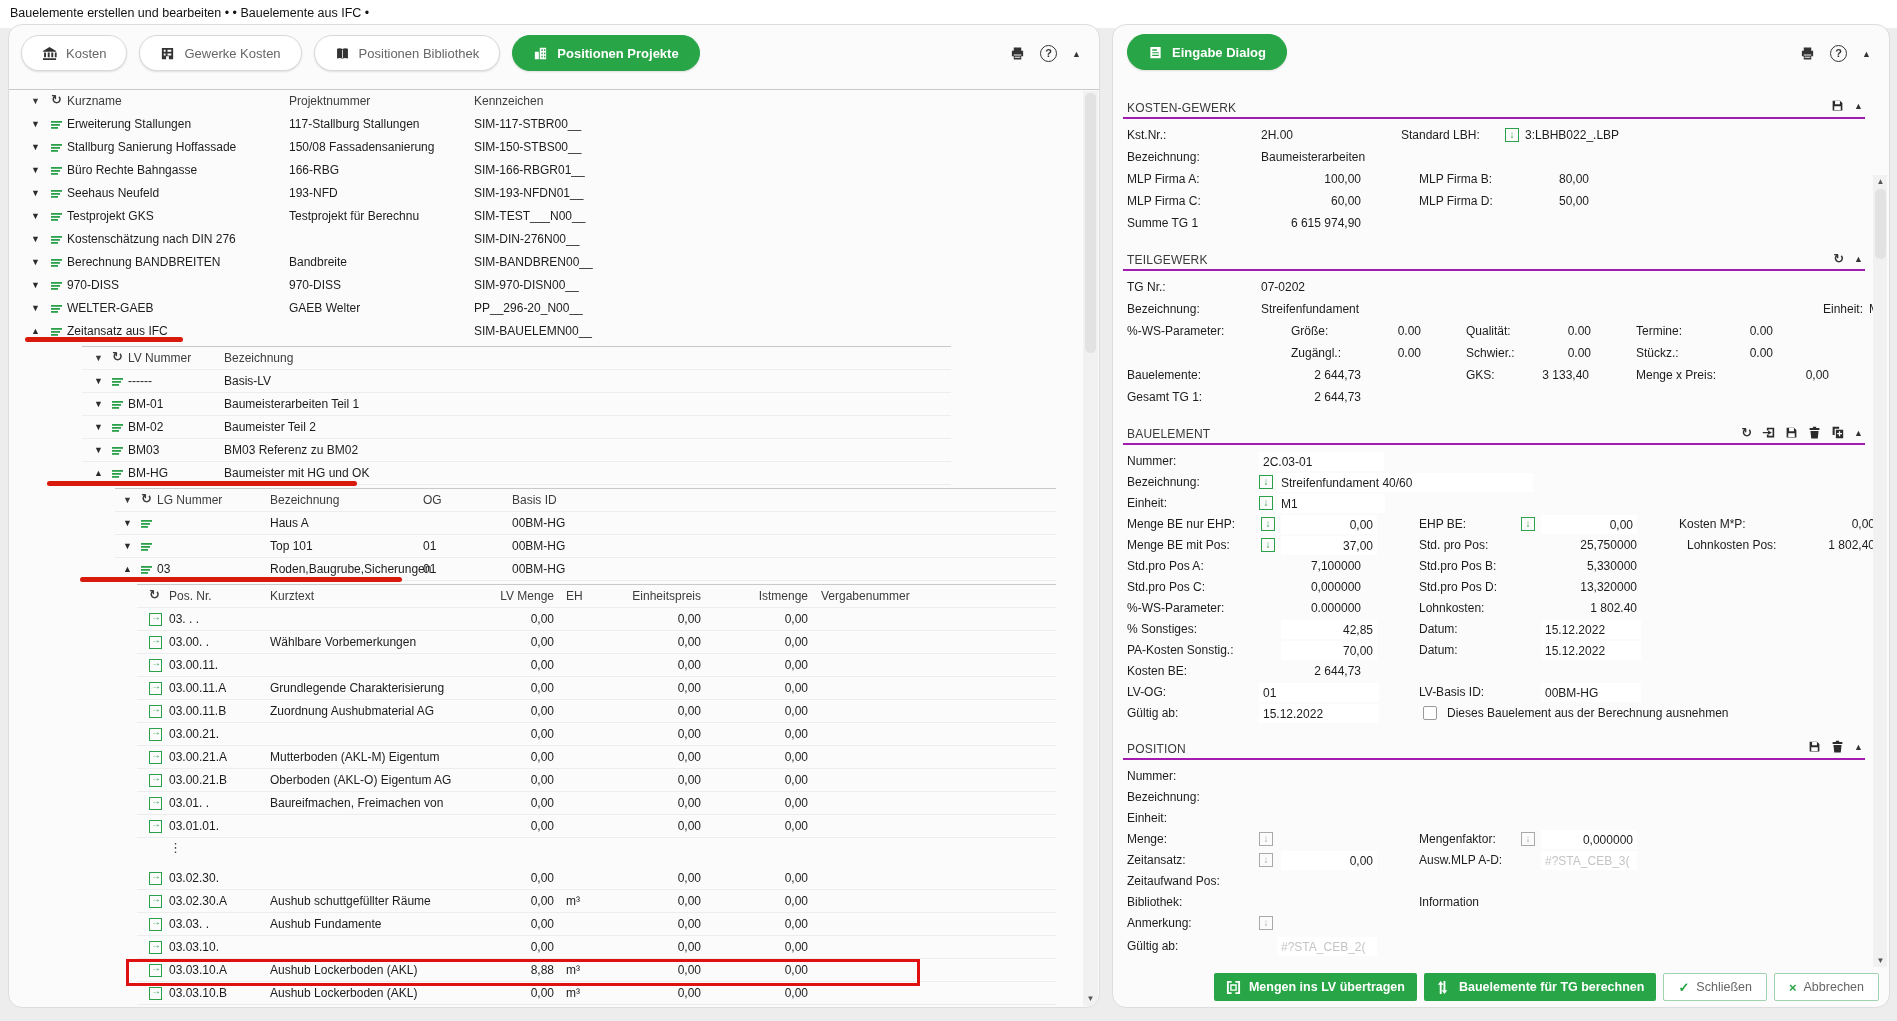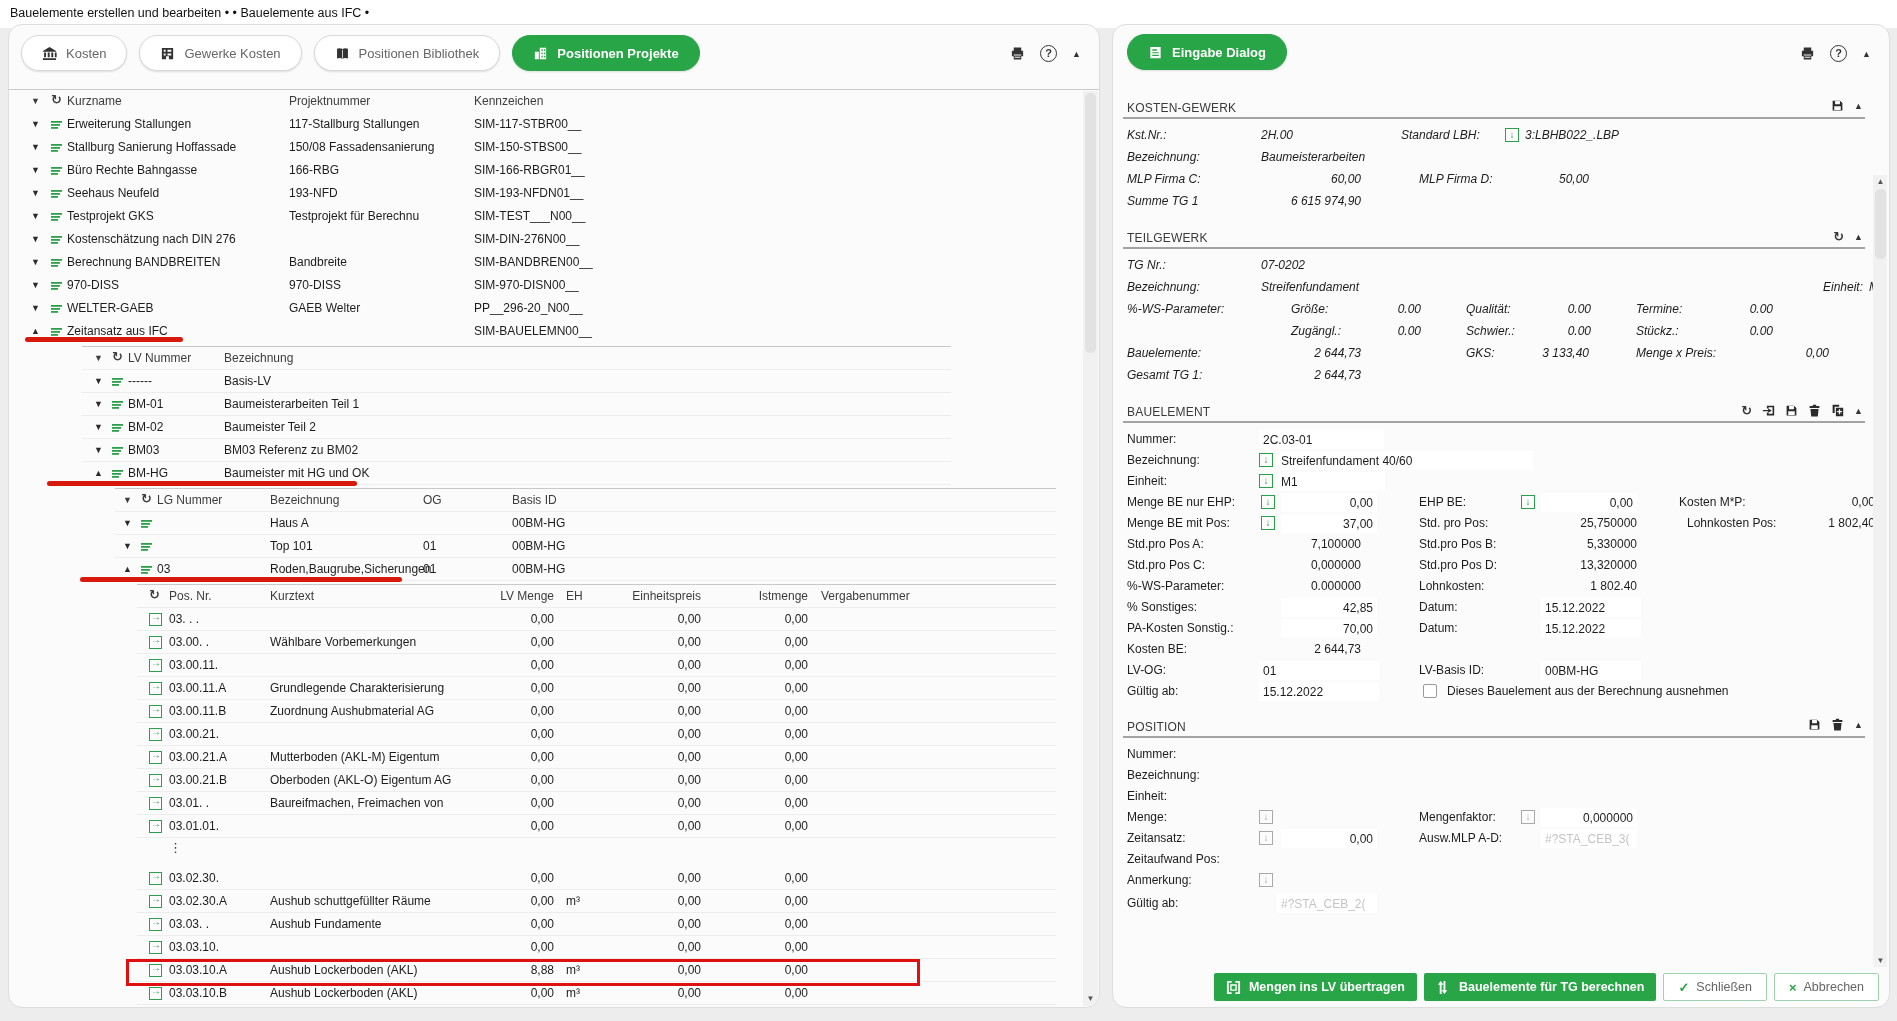--- a/index.html
+++ b/index.html
@@ -50,24 +50,24 @@
 
   
   .vscroll { position:absolute; width:15px; background:#f1f1f1; }
   .vscroll .arr { position:absolute; left:0; width:15px; text-align:center; font-size:8px; color:#555; }
   .thumb { position:absolute; left:2px; width:11px; background:#e2e2e2; border-radius:5px; }
 
   
   .rp-top { position:absolute; left:0; top:0; right:0; height:70px; }
   .rp-content { position:absolute; left:10px; top:72px; right:24px; bottom:38px; }
   .sec { margin-bottom:14px; }
-  .sec-h { position:relative; height:22px; border-bottom:2px solid #a3a3a3; margin-bottom:6px; }
+  .sec-h { position:relative; height:22px; border-bottom:2px solid #a21caf; margin-bottom:6px; }
   .sec-h .t { position:absolute; left:4px; top:4px; color:#3a3a3a; letter-spacing:.2px; }
   .sec-icons { position:absolute; right:2px; top:2px; display:flex; align-items:center; gap:10px; color:#2b2b2b; }
-  .fr { position:relative; height:22px;font-style:italic; }
+  .fr { position:relative; height:22px; }
   .fr21 { position:relative; height:21px; }
   .fa { position:absolute; top:3px; white-space:nowrap; }
   .l1 { left:4px; } .l2 { left:296px; } .l3 { left:556px; }
   .v1l { left:138px; }
   .v1r { left:126px; width:112px; text-align:right; }
   .v2r { left:396px; width:118px; text-align:right; }
   .v2r-kg { left:366px; width:100px; text-align:right; }
   .v3r { left:640px; width:112px; text-align:right; }
   .v3r-t { left:596px; width:110px; text-align:right; }
   .ws1l{left:168px;} .ws1v{left:238px;width:60px;text-align:right;}
@@ -555,20 +555,26 @@
         <span class="fa v1l">2H.00</span>
         <span class="fa" style="left:278px">Standard LBH:</span>
         <span class="dl" style="left:382px">↓</span>
         <span class="fa" style="left:402px">3:LBHB022_.LBP</span>
       </div>
       <div class="fr">
         <span class="fa l1">Bezeichnung:</span>
         <span class="fa v1l">Baumeisterarbeiten</span>
       </div>
       <div class="fr">
+        <span class="fa l1">MLP Firma A:</span>
+        <span class="fa v1r">100,00</span>
+        <span class="fa l2">MLP Firma B:</span>
+        <span class="fa v2r-kg">80,00</span>
+      </div>
+      <div class="fr">
         <span class="fa l1">MLP Firma C:</span>
         <span class="fa v1r">60,00</span>
         <span class="fa l2">MLP Firma D:</span>
         <span class="fa v2r-kg">50,00</span>
       </div>
       <div class="fr">
         <span class="fa l1">Summe TG 1</span>
         <span class="fa v1r">6 615 974,90</span>
       </div>
     </div>
@@ -755,20 +761,24 @@
       <div class="fr21">
         <span class="fa l1">Zeitansatz:</span>
         <span class="dl grey" style="left:136px">↓</span>
         <input class="inp num-r" style="left: 158px; width: 96px;" value="0,00">
         <span class="fa l2">Ausw.MLP A-D:</span>
         <input class="inp" style="left: 418px; width: 96px;" placeholder="#?STA_CEB_3(">
       </div>
       <div class="fr21">
           <span class="fa l1">Zeitaufwand Pos:</span>
         </div>
+      <div class="fr21">
+        <span class="fa l1">Bibliothek:</span>
+        <span class="fa l2">Information</span>
+      </div>
       <div class="fr21" style="height:23px">
         <span class="fa l1">Anmerkung:</span>
         <span class="dl grey" style="left:136px">↓</span>
       </div>
       <div class="fr21">
         <span class="fa l1">Gültig ab:</span>
         <input class="inp" style="left: 154px; width: 100px;" placeholder="#?STA_CEB_2(">
       </div>
     </div>
   </div>

